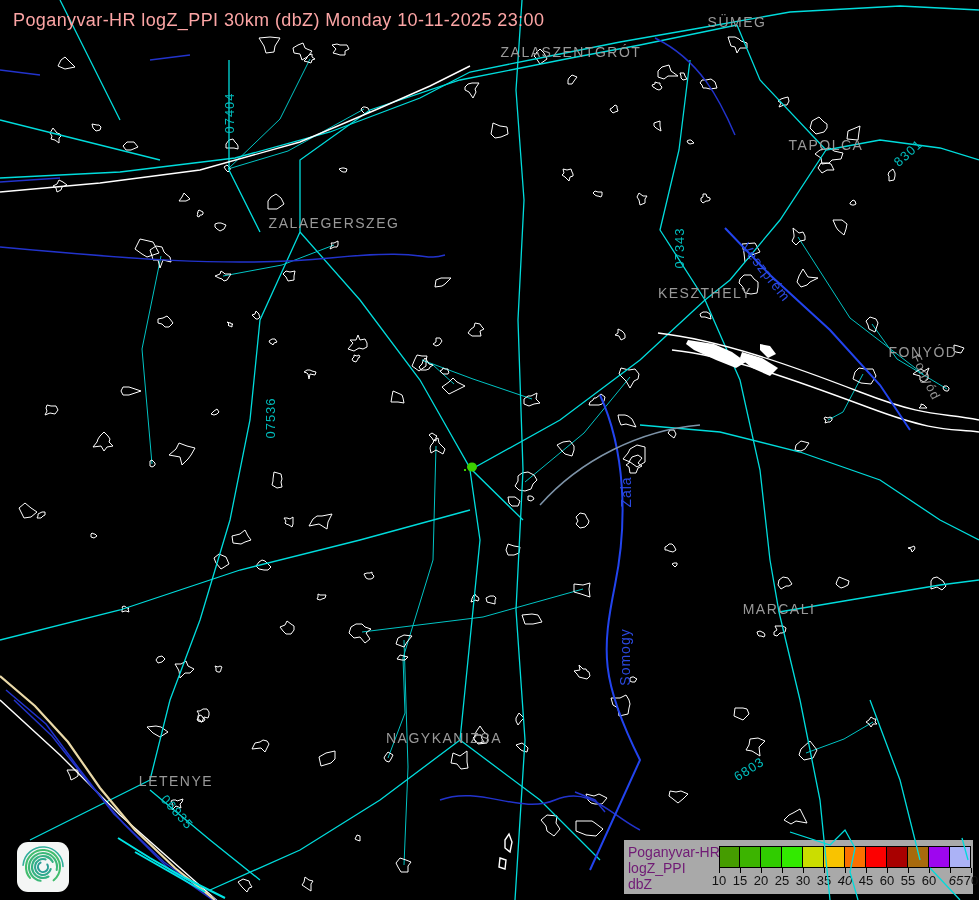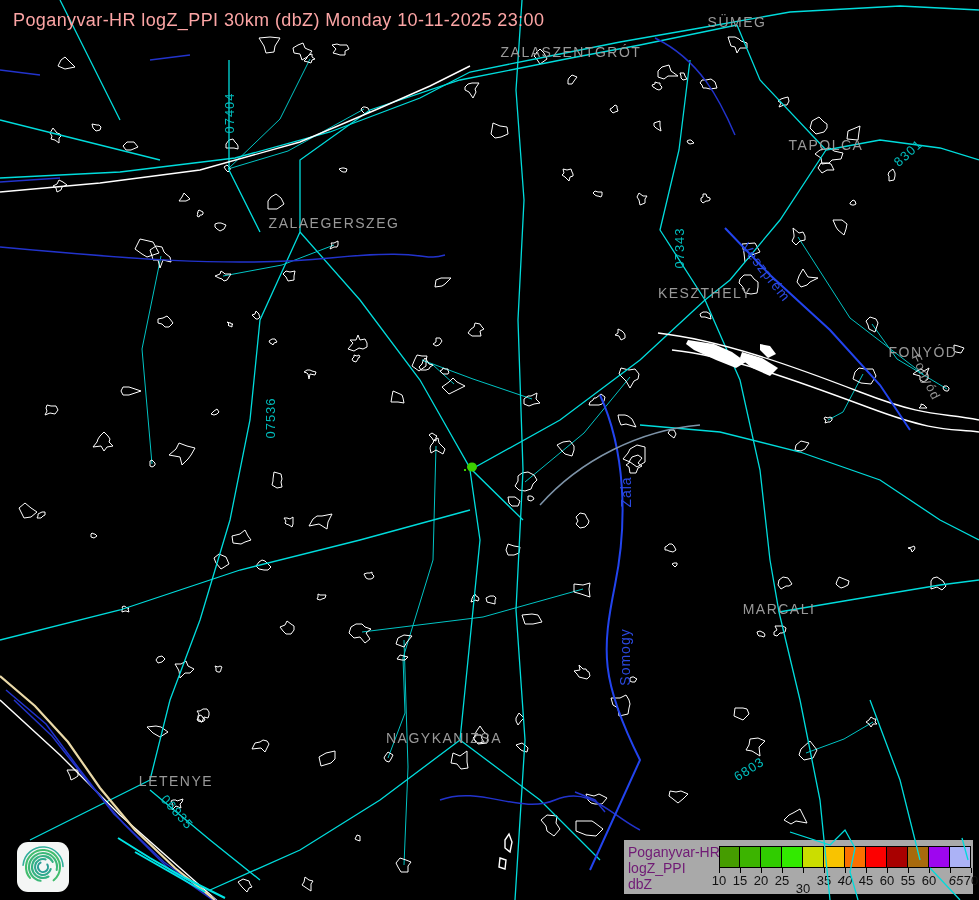--- a/index.html
+++ b/index.html
@@ -69,21 +69,21 @@
         <div class="tickmark" style="left: 189px;"></div>
         <div class="tickmark" style="left: 210px;"></div>
         <div class="tickmark" style="left: 231px;"></div>
         <div class="tickmark" style="left: 252px;"></div>
       </div>
     <div class="legend-ticks" id="legend-ticks">
         <div class="tick-label" style="left: 0px;">10</div>
         <div class="tick-label" style="left: 21px;">15</div>
         <div class="tick-label" style="left: 42px;">20</div>
         <div class="tick-label" style="left: 63px;">25</div>
-        <div class="tick-label" style="left: 84px; margin-top: 8px;">30</div>
+        <div class="tick-label" style="left: 84px;">30</div>
         <div class="tick-label" style="left: 105px;">35</div>
         <div class="tick-label" style="left: 126px; font-style: italic;">40</div>
         <div class="tick-label" style="left: 147px;">45</div>
         <div class="tick-label" style="left: 168px;">60</div>
         <div class="tick-label" style="left: 189px;">55</div>
         <div class="tick-label" style="left: 210px;">60</div>
         <div class="tick-label" style="left: 237px; font-style: italic;">65</div>
         <div class="tick-label" style="left: 252px;">70</div>
       </div>
   </div>

